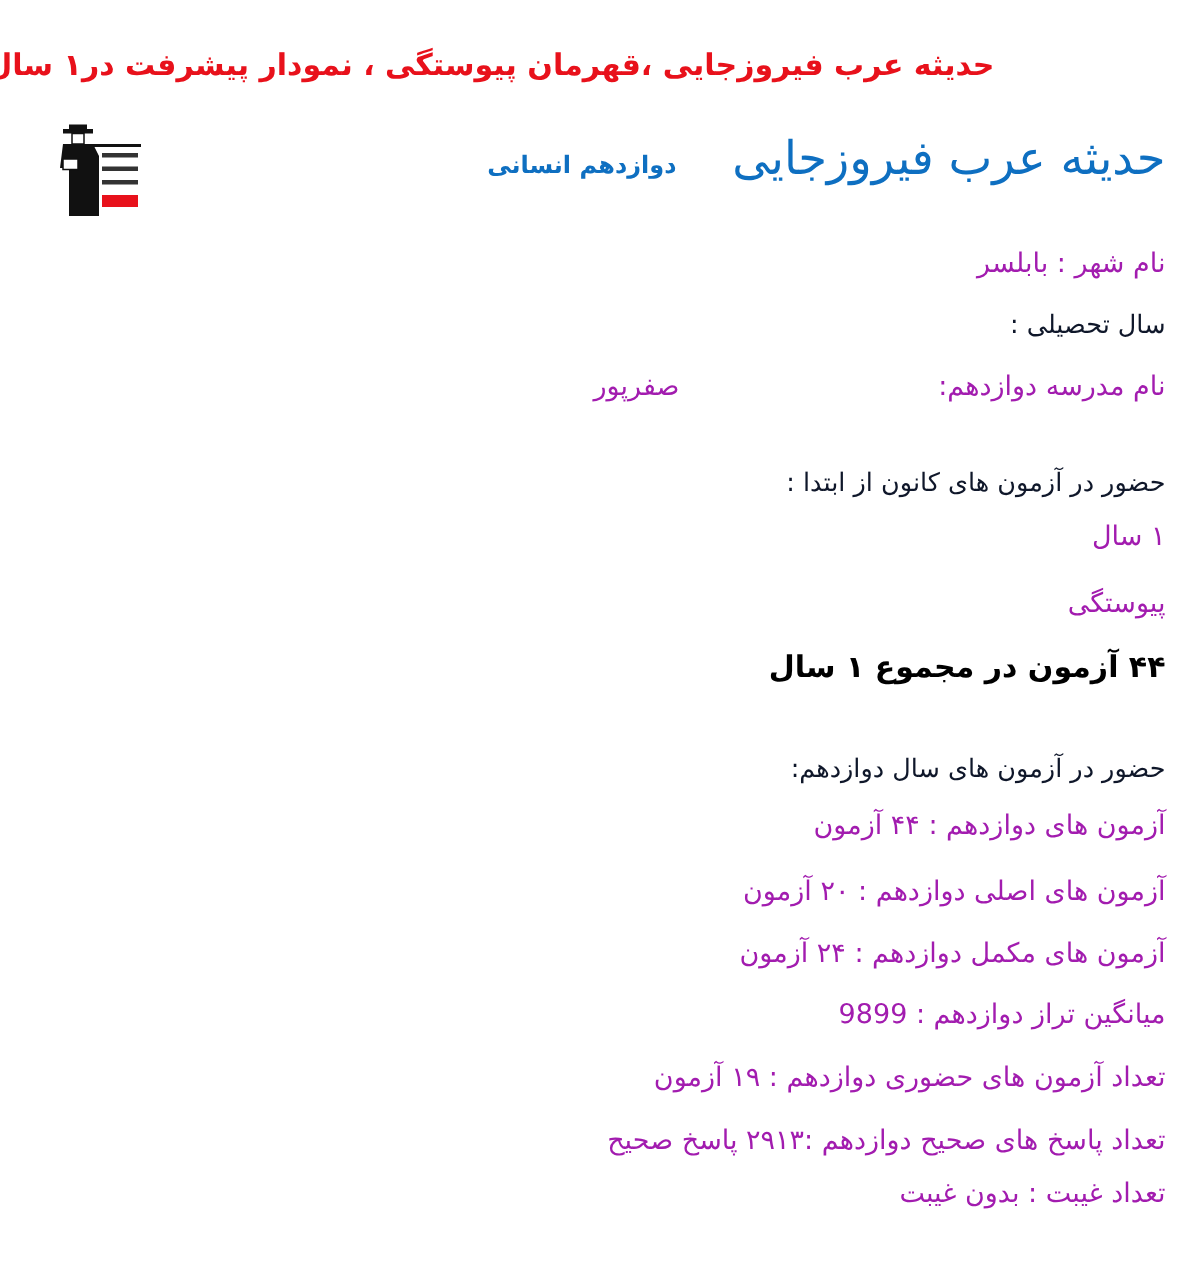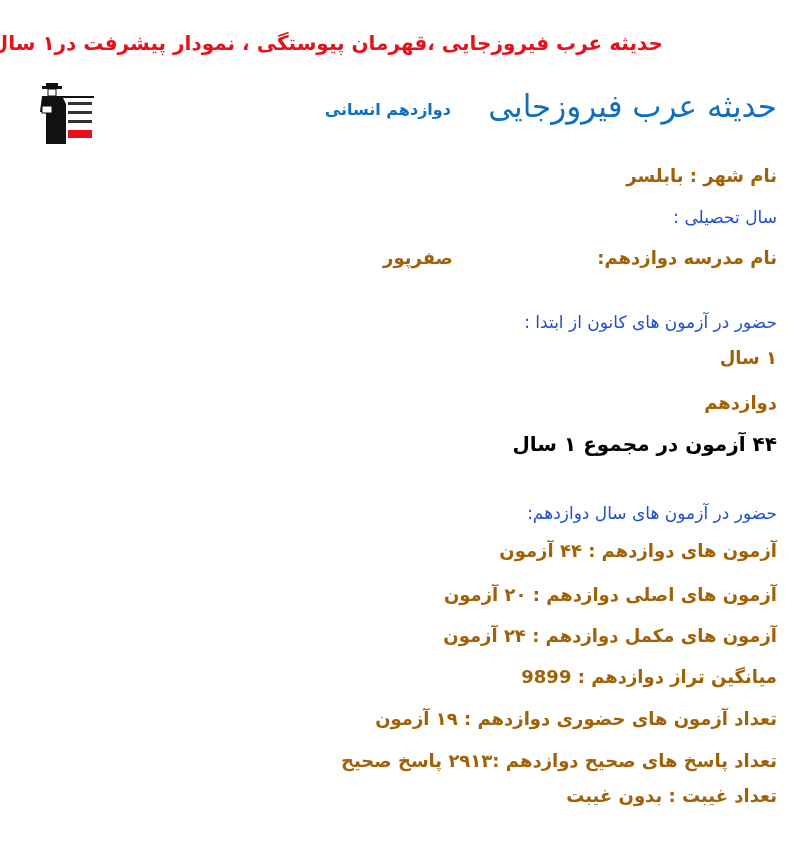--- a/index.html
+++ b/index.html
@@ -13,22 +13,22 @@
     }
     .logo {
       position: absolute; left: 36px; top: 82px; width: 60px; height: 62px;
     }
     .name-title {
       right: 24px; top: 88px; color: #0e6fc1; font-weight: normal; font-size: 31px;
     }
     .grade-title {
       right: 350px; top: 100px; color: #0e6fc1; font-weight: bold; font-size: 16px;
     }
-    .line-bold { color: #a16207; font-weight: bold; font-size: 18px; right: 24px; }
-    .line-red { color: #1d4ed8; font-size: 17px; right: 24px; }
+    .line-bold { color: #a21caf; font-weight: normal; font-size: 18px; right: 24px; }
+    .line-red { color: #0f172a; font-size: 17px; right: 24px; }
     .line-big { color: #000; font-weight: bold; font-size: 20px; right: 24px; }
   </style>
 </head>
 <body>
 
 <div class="abs top-title">حدیثه عرب فیروزجایی ،قهرمان پیوستگی ، نمودار پیشرفت در۱ سال ، ۴۴ آزمون</div>
 
 <div class="logo">
   <svg width="60" height="62" viewBox="0 0 60 62">
     <rect x="0" y="0" width="60" height="62" fill="#ffffff"></rect>
@@ -54,21 +54,21 @@
 <div class="abs name-title">حدیثه عرب فیروزجایی</div>
 <div class="abs grade-title">دوازدهم انسانی</div>
 
 <div class="abs line-bold" style="top:165px;">نام شهر : بابلسر</div>
 <div class="abs line-red" style="top:207px;">سال تحصیلی :</div>
 <div class="abs line-bold" style="top:247px;">نام مدرسه دوازدهم:</div>
 <div class="abs line-bold" style="top:247px; right:348px;">صفرپور</div>
 
 <div class="abs line-red" style="top:312px;">حضور در آزمون های کانون از ابتدا :</div>
 <div class="abs line-bold" style="top:347px;">۱ سال</div>
-<div class="abs line-bold" style="top:392px;">دوازدهم</div>
+<div class="abs line-bold" style="top:392px;">پیوستگی</div>
 <div class="abs line-big" style="top:432px;">۴۴ آزمون در مجموع ۱ سال</div>
 
 <div class="abs line-red" style="top:503px;">حضور در آزمون های سال دوازدهم:</div>
 <div class="abs line-bold" style="top:540px;">آزمون های دوازدهم : ۴۴ آزمون</div>
 <div class="abs line-bold" style="top:584px;">آزمون های اصلی دوازدهم : ۲۰ آزمون</div>
 <div class="abs line-bold" style="top:625px;">آزمون های مکمل دوازدهم : ۲۴ آزمون</div>
 <div class="abs line-bold" style="top:666px;">میانگین تراز دوازدهم : 9899</div>
 <div class="abs line-bold" style="top:708px;text-align:right;">تعداد آزمون های حضوری دوازدهم : ۱۹ آزمون</div>
 <div class="abs line-bold" style="top:750px;">تعداد پاسخ های صحیح دوازدهم :۲۹۱۳ پاسخ صحیح</div>
 <div class="abs line-bold" style="top:785px;">تعداد غیبت :  بدون غیبت</div>

